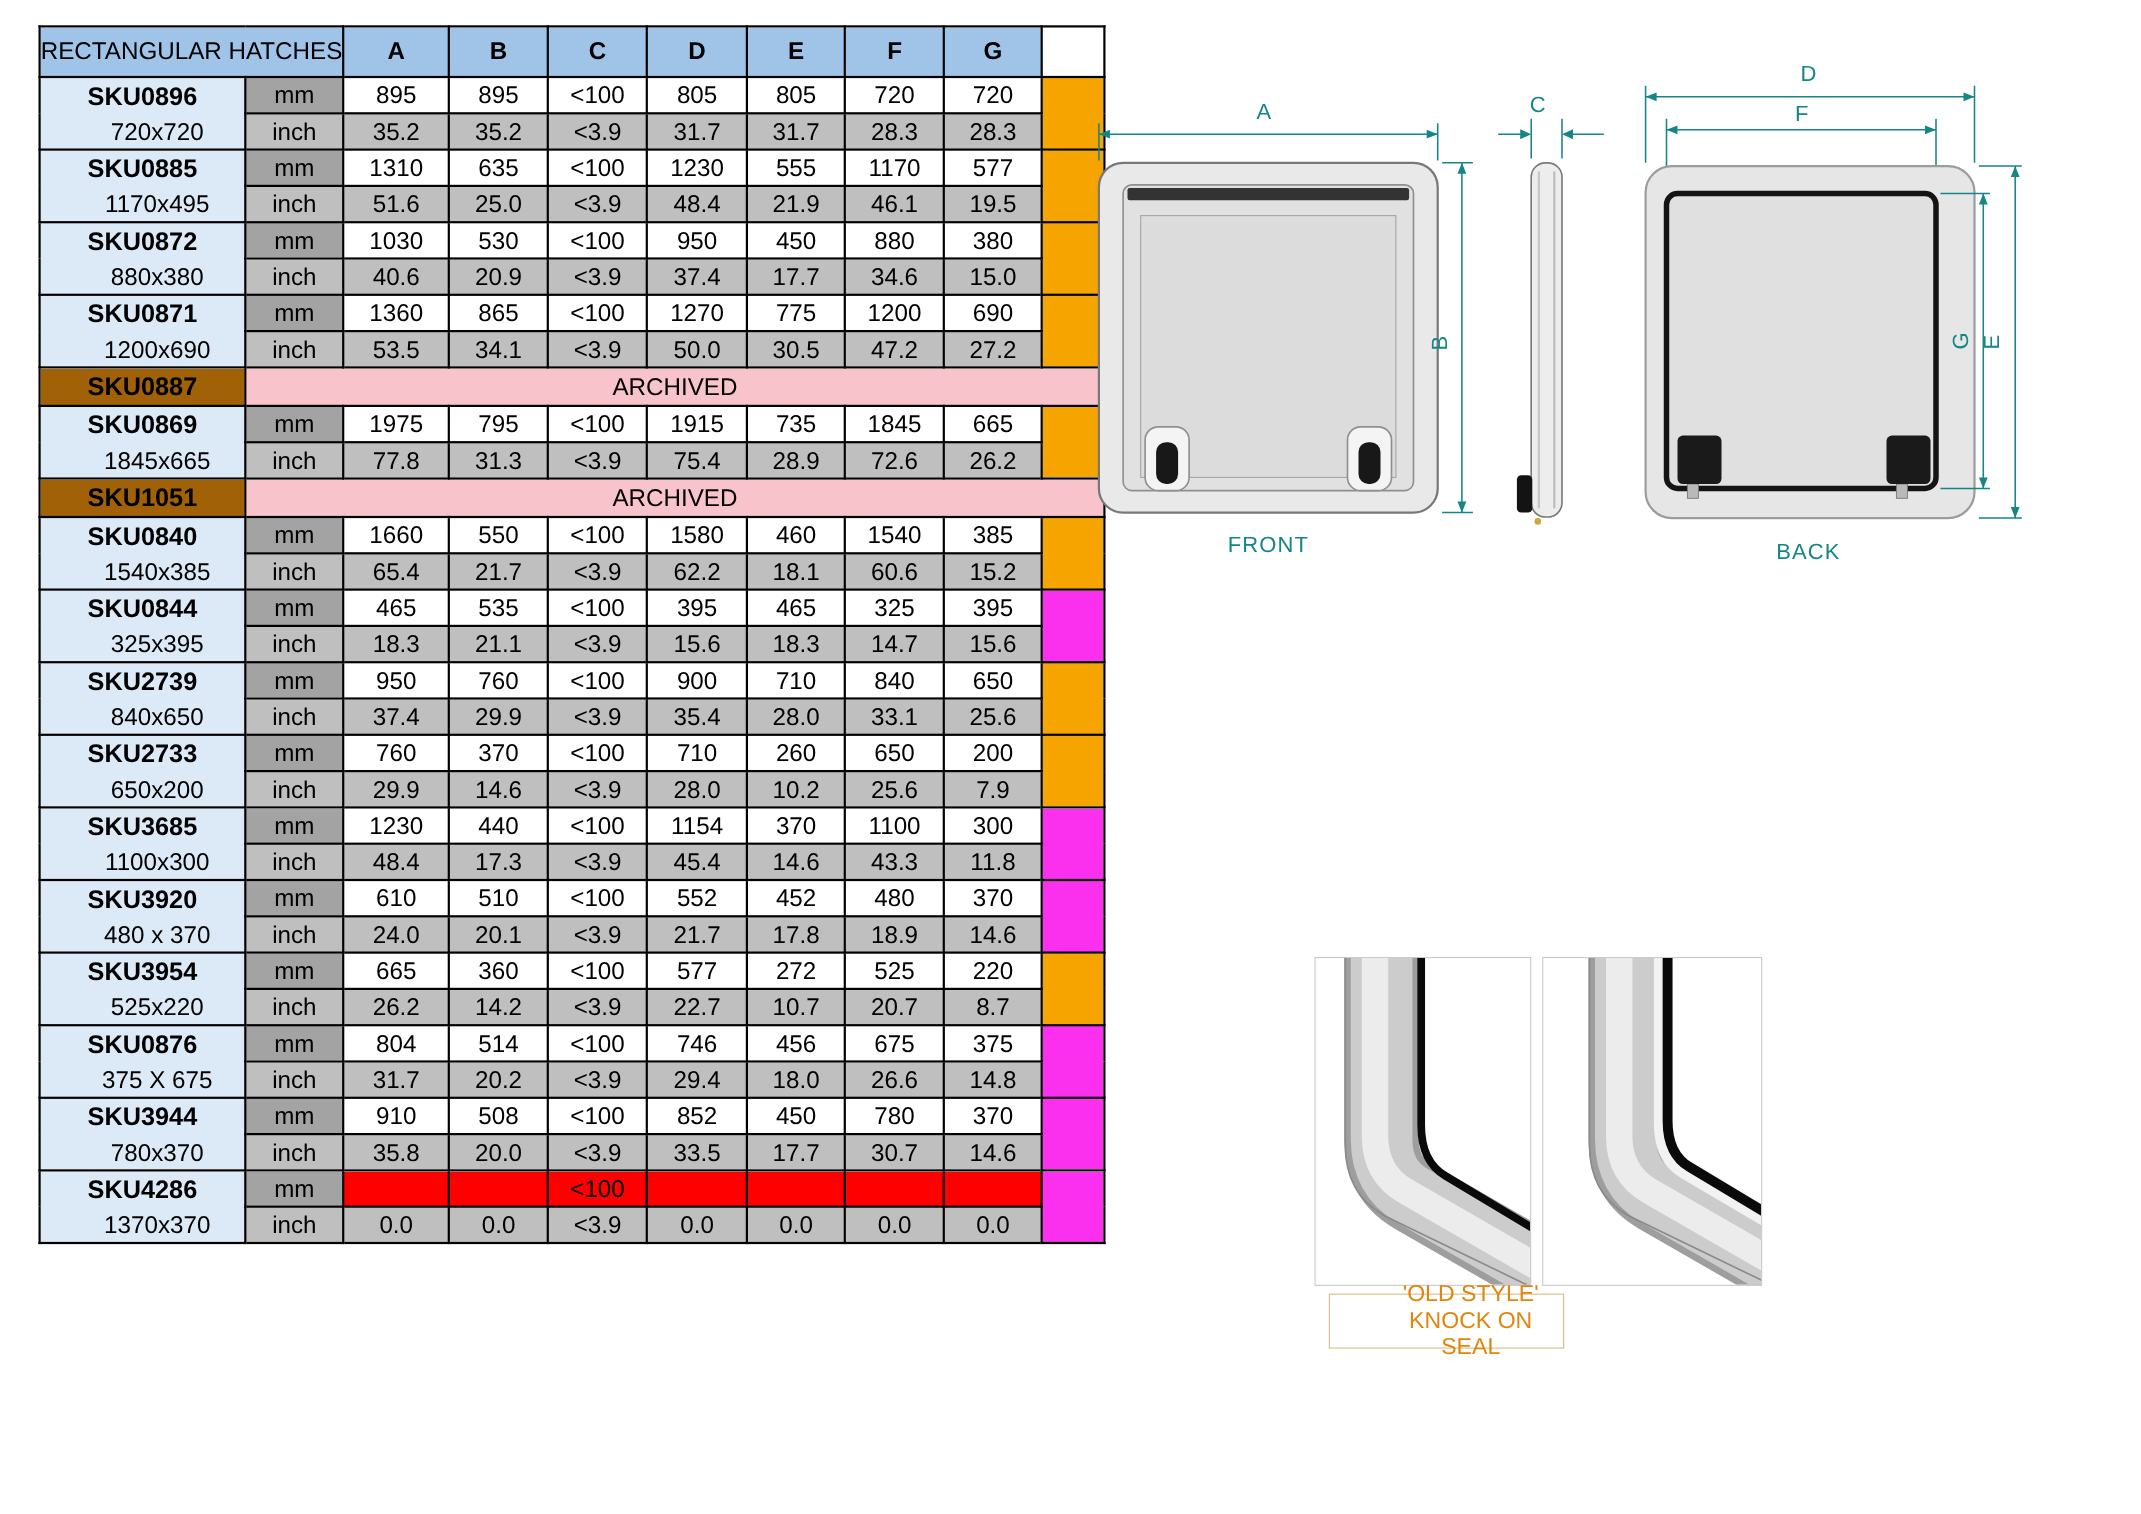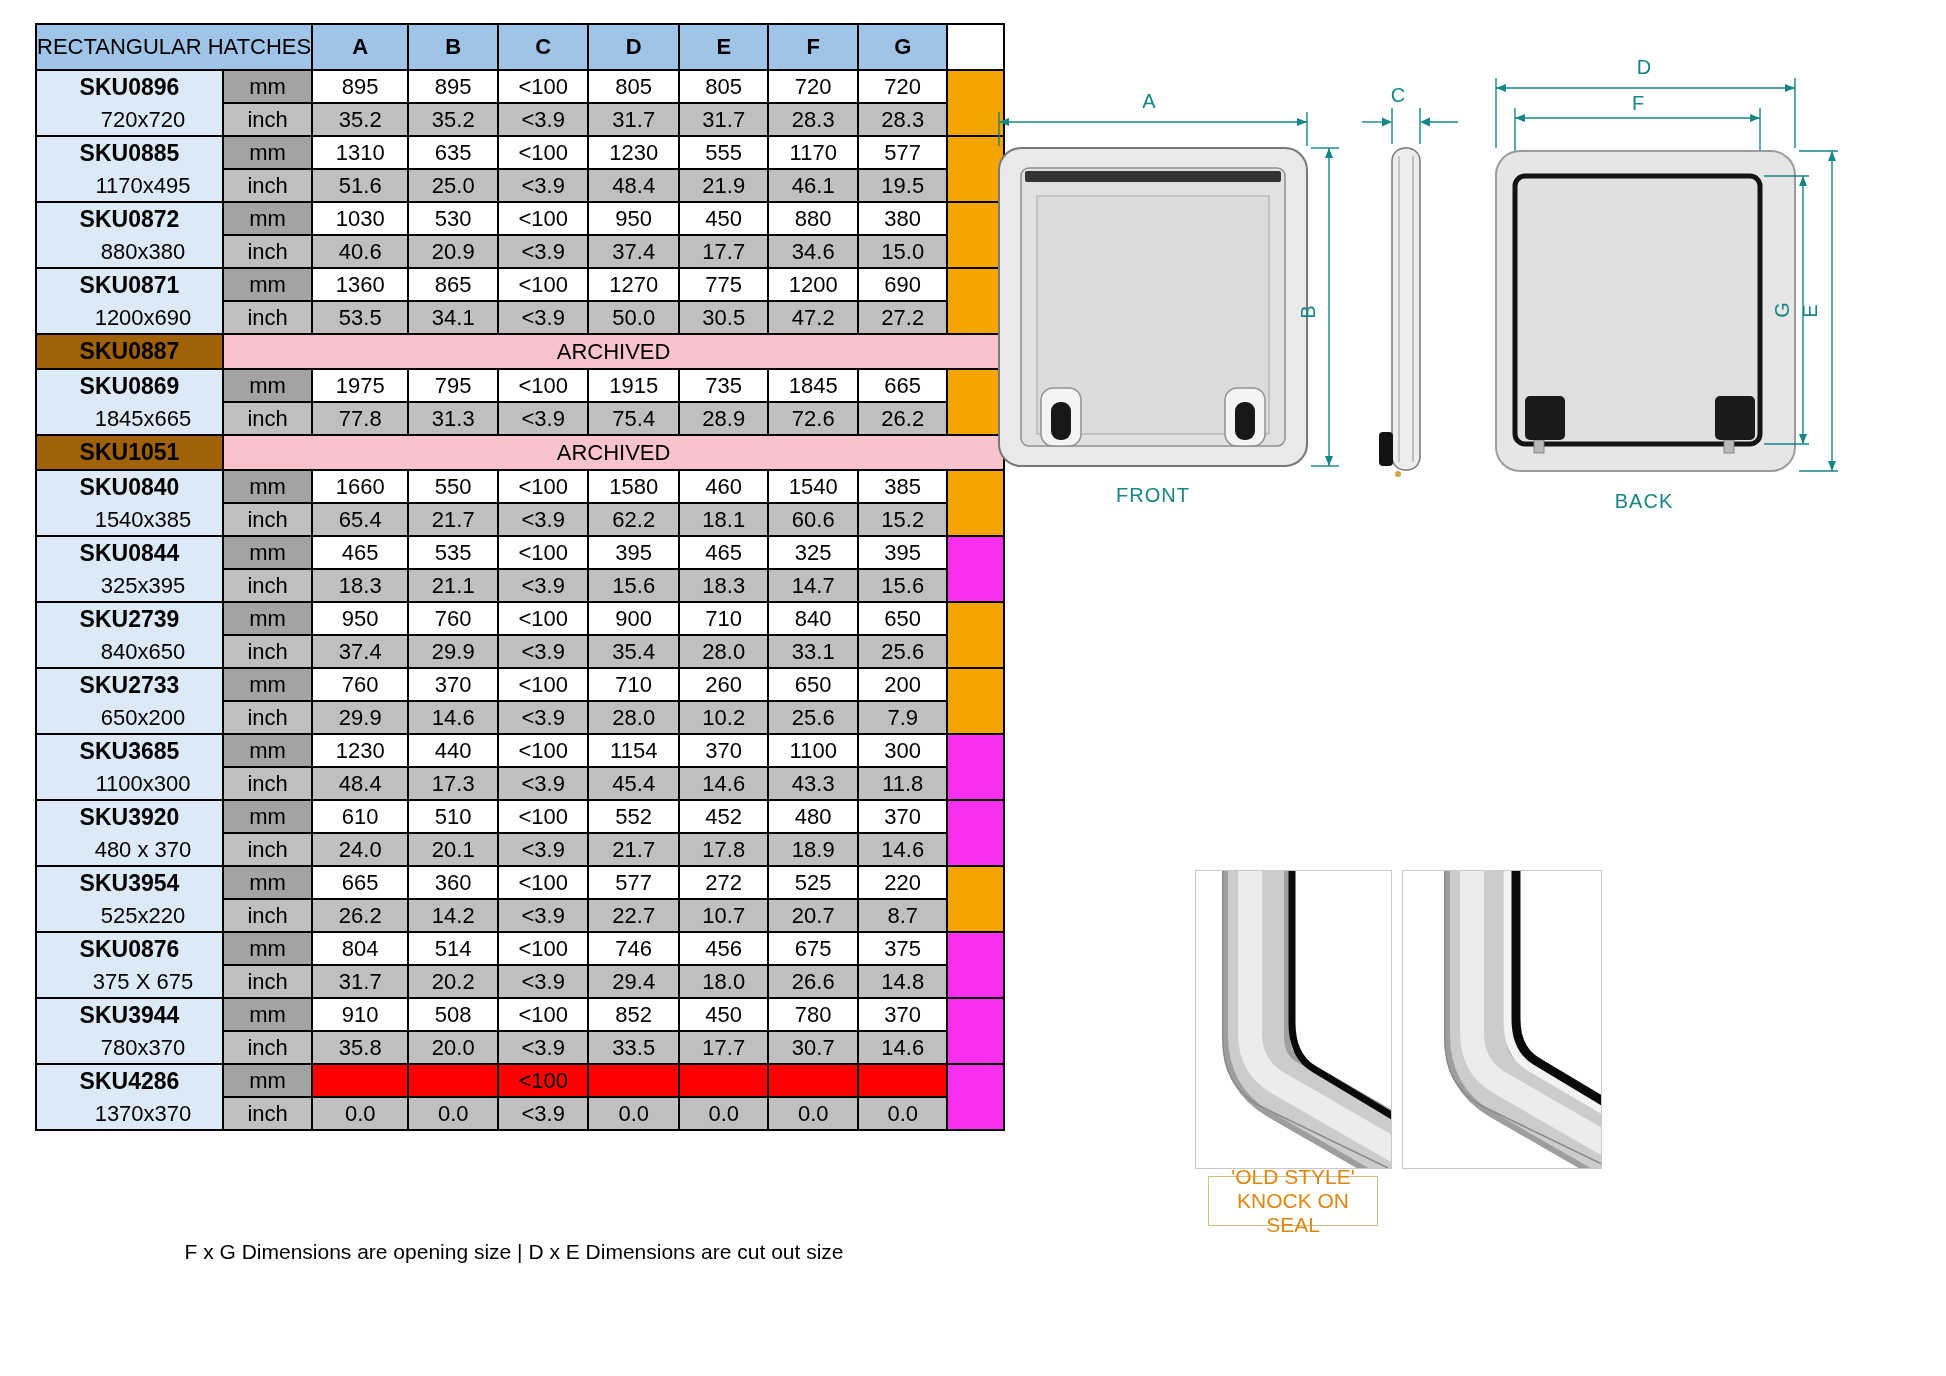--- a/index.html
+++ b/index.html
@@ -30,21 +30,21 @@
   
   .dim{stroke:#168585;stroke-width:1.4;fill:none;}
   .dimfill{fill:#168585;stroke:none;}
   .dimtext{fill:#168585;font-size:20px;font-family:"Liberation Sans",sans-serif;}
   .viewtext{fill:#168585;font-size:20px;letter-spacing:1px;font-family:"Liberation Sans",sans-serif;}
   .drawing{position:absolute;}
 
   
   .detail-box{position:absolute;background:#ffffff;border:1px solid #c9c9c9;overflow:hidden;}
   .detail-label{position:absolute;text-align:center;background:#ffffff;
-    display:flex;flex-direction:column;justify-content:center;}
+    display:flex;flex-direction:column;justify-content:center;padding-left:44px;}
   .detail-label div{line-height:24px;font-size:21px;}
   .old-label{border:1px solid #D9BC82;color:#E0860E;}
   .new-label{border:1px solid #ECB9EC;color:#D829D8;}
 </style>
 </head>
 <body>
 
 <div class="canvas">
 
   <table class="spec">
@@ -454,21 +454,20 @@
           <td class="gray">0.0</td>
           <td class="gray">0.0</td>
           <td class="gray">&lt;3.9</td>
           <td class="gray">0.0</td>
           <td class="gray">0.0</td>
           <td class="gray">0.0</td>
           <td class="gray">0.0</td>
         </tr>
       </tbody>
   </table>
-  <div class="table-footer">F x G Dimensions are opening size | D x E Dimensions are cut out size</div>
 
   <svg class="drawing" style="left:985px;top:58px;" width="372" height="462" viewBox="0 0 372 462">
 
     <line class="dim" x1="14" y1="54" x2="14" y2="88"></line>
     <line class="dim" x1="322" y1="54" x2="322" y2="88"></line>
     <line class="dim" x1="14" y1="64" x2="322" y2="64"></line>
     <polygon class="dimfill" points="14,64 24,60 24,68"></polygon>
     <polygon class="dimfill" points="322,64 312,60 312,68"></polygon>
     <text class="dimtext" x="164" y="50" text-anchor="middle">A</text>
 

